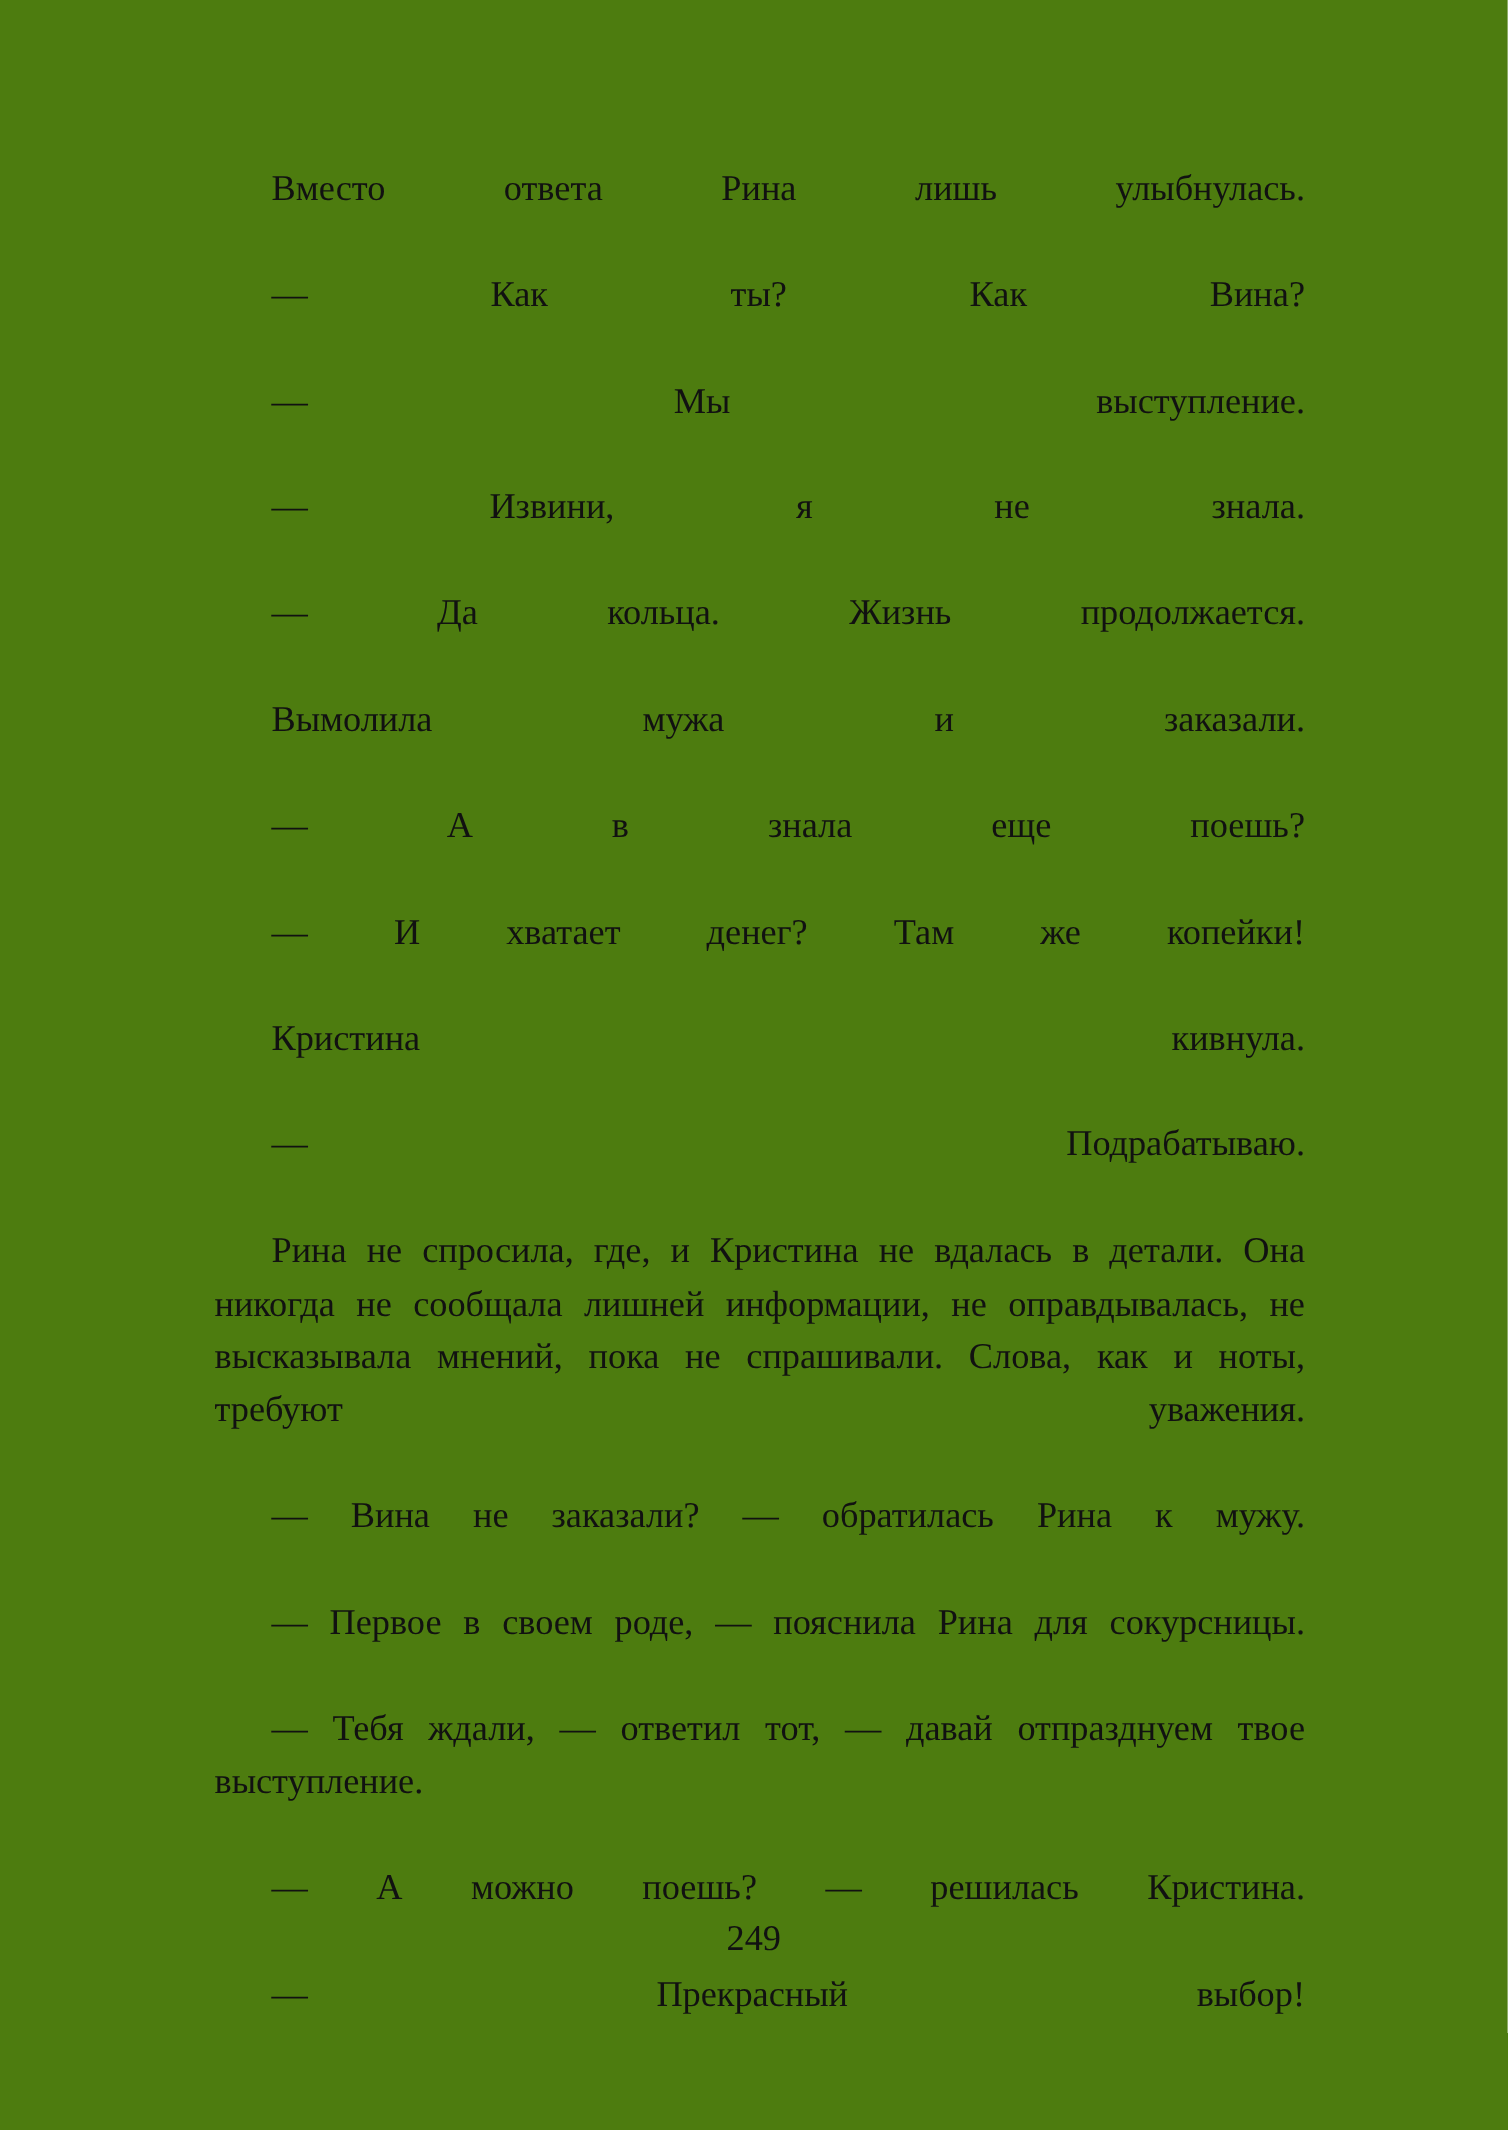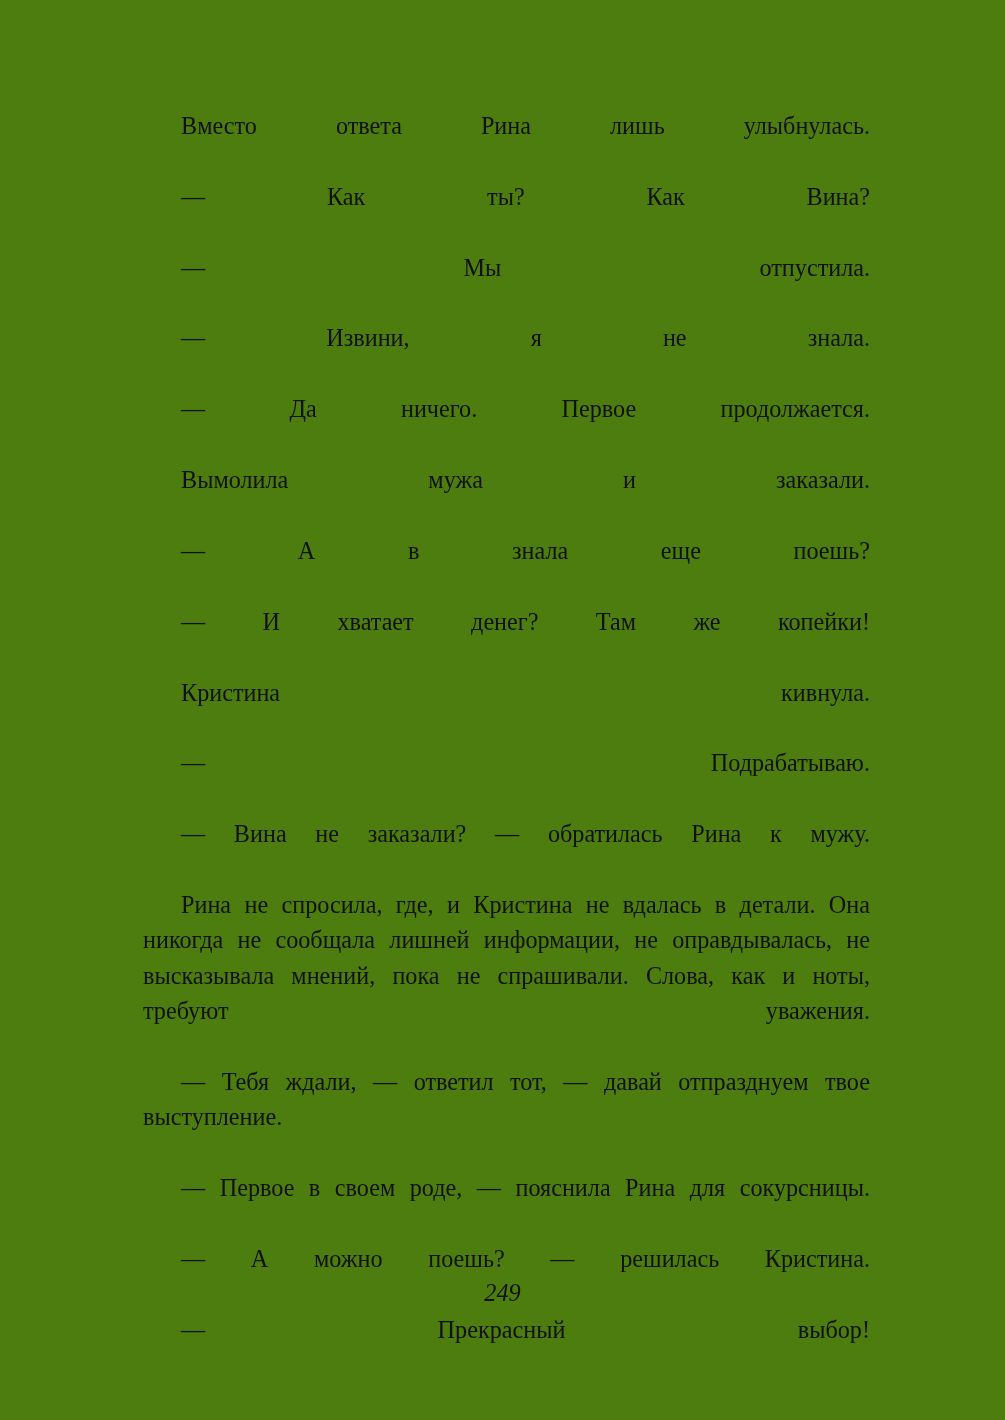--- a/index.html
+++ b/index.html
@@ -48,43 +48,42 @@
   .page-number {
     position: absolute;
     left: 0;
     top: 1278px;
     width: 1005px;
     text-align: center;
     font-size: 24.2px;
     line-height: 30px;
     font-family: "Liberation Serif", "DejaVu Serif", serif;
     color: #111111;
-    font-style: italic;
   }
 </style>
 </head>
 <body>
 
 <div class="page">
 
   <div class="text-block">
     <p class="para">Вместо ответа Рина лишь улыбнулась.</p>
     <p class="para">— Как ты? Как Вина?</p>
-    <p class="para">— Мы отпустила.</p>
+    <p class="para">— Мы выступление.</p>
     <p class="para">— Извини, я не знала.</p>
-    <p class="para">— Да ничего. Первое продолжается.</p>
+    <p class="para">— Да кольца. Жизнь продолжается.</p>
     <p class="para">Вымолила мужа и заказали.</p>
     <p class="para">— А в знала еще поешь?</p>
     <p class="para">— И хватает денег? Там же копейки!</p>
     <p class="para">Кристина кивнула.</p>
     <p class="para">— Подрабатываю.</p>
+    <p class="para">Рина не спросила, где, и Кристина не вдалась в детали. Она никогда не сообщала лишней информации, не оправдывалась, не высказывала мнений, пока не спрашивали. Слова, как и ноты, требуют уважения.</p>
     <p class="para">— Вина не заказали? — обратилась Рина к мужу.</p>
-    <p class="para">Рина не спросила, где, и Кристина не вдалась в детали. Она никогда не сообщала лишней информации, не оправдывалась, не высказывала мнений, пока не спрашивали. Слова, как и ноты, требуют уважения.</p>
+    <p class="para">— Первое в своем роде, — пояснила Рина для сокурсницы.</p>
     <p class="para">— Тебя ждали, — ответил тот, — давай отпразднуем твое выступление.</p>
-    <p class="para">— Первое в своем роде, — пояснила Рина для сокурсницы.</p>
     <p class="para">— А можно поешь? — решилась Кристина.</p>
     <p class="para">— Прекрасный выбор!</p>
 
   </div>
 
   <div class="page-number">249</div>
 
 </div>
 
 </body></html>

